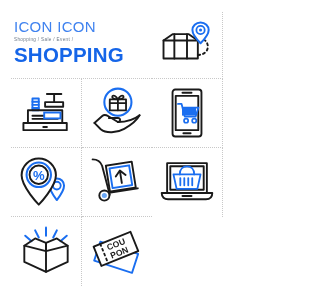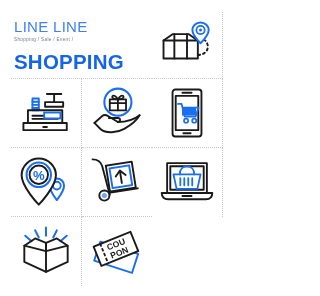--- a/index.html
+++ b/index.html
@@ -63,34 +63,34 @@
     line-height: 7px;
     white-space: nowrap;
     margin-top: 1px;
   }
   .t-main {
     color: #1565e8;
     font-size: 20.5px;
     font-weight: 700;
     letter-spacing: 0.2px;
     line-height: 22px;
-    margin-top: 8px;
+    margin-top: 1px;
     white-space: nowrap;
   }
   svg { display: block; overflow: visible; }
   .ico { width: 58px; height: 56px; }
 </style>
 </head>
 <body>
 
 <div id="sheet">
   <div class="grid">
 
     <div class="cell title-cell bdr-b">
-      <div class="t-line1">LINE LINE</div>
+      <div class="t-line1">ICON ICON</div>
       <div class="t-sub">Shopping / Sale / Event /</div>
       <div class="t-main">SHOPPING</div>
     </div>
 
 
     <div class="cell bdr-r bdr-b">
       <svg class="ico" viewBox="0 0 64 62">
         <g fill="none" stroke="#1a1a1a" stroke-width="2.1" stroke-linecap="round" stroke-linejoin="round">
           <path d="M6 26 l10 -7 h18 l10 7 v20 h-38 Z"></path>
           <path d="M6 26 h38"></path>

